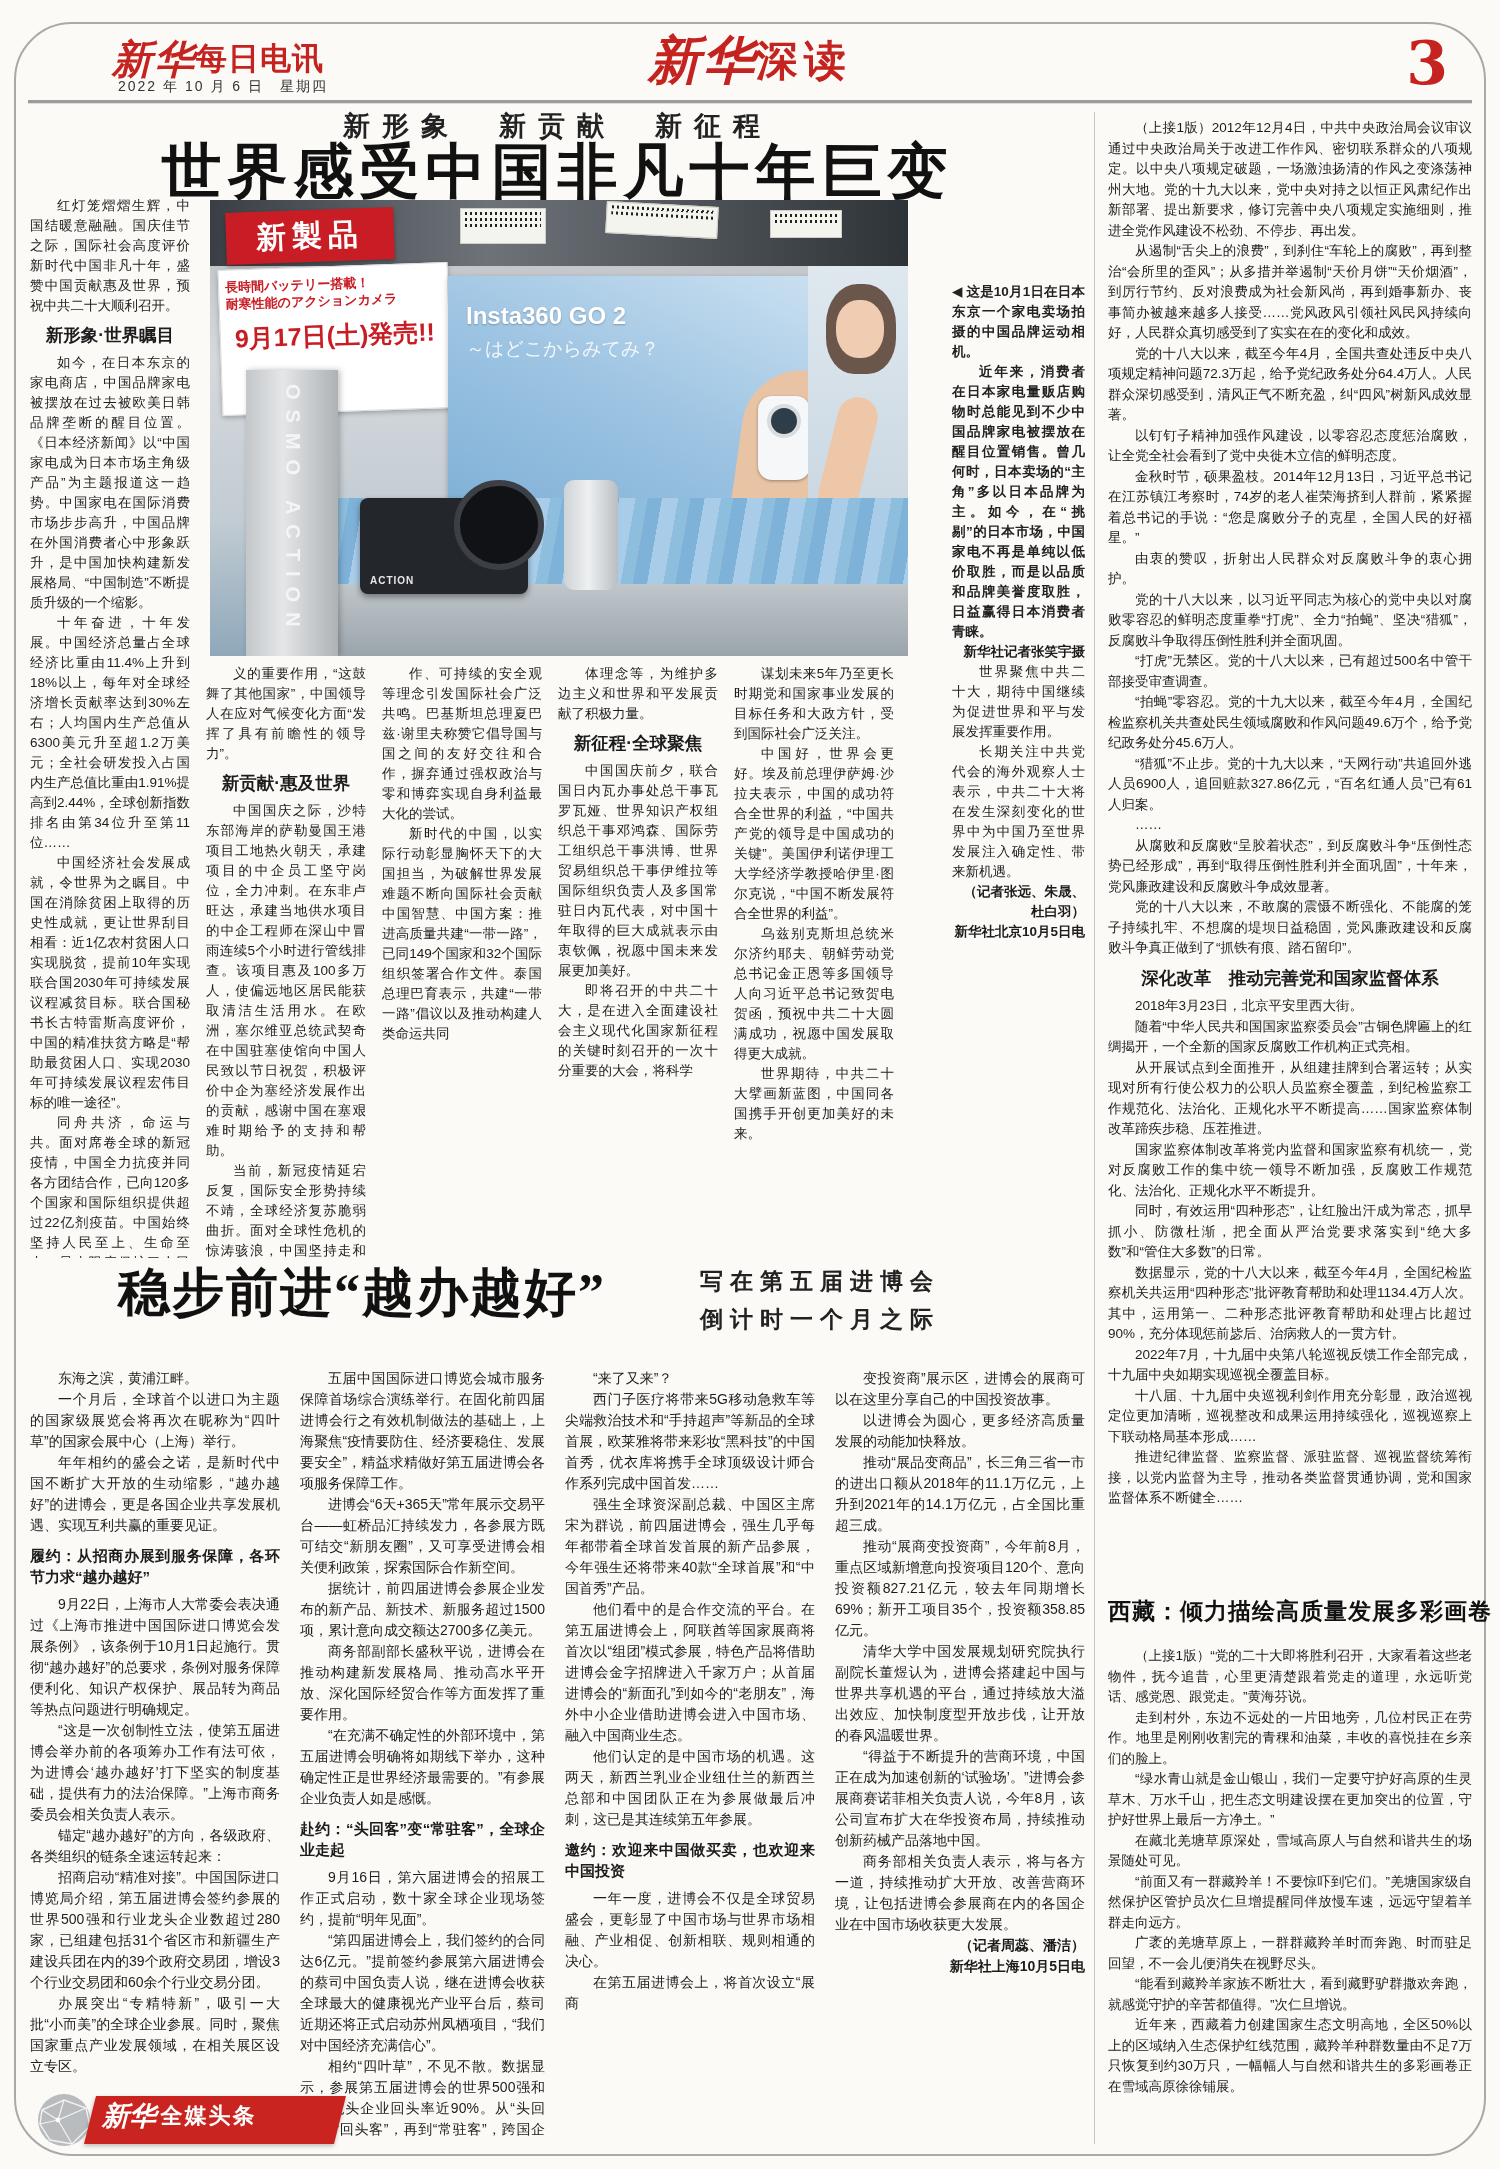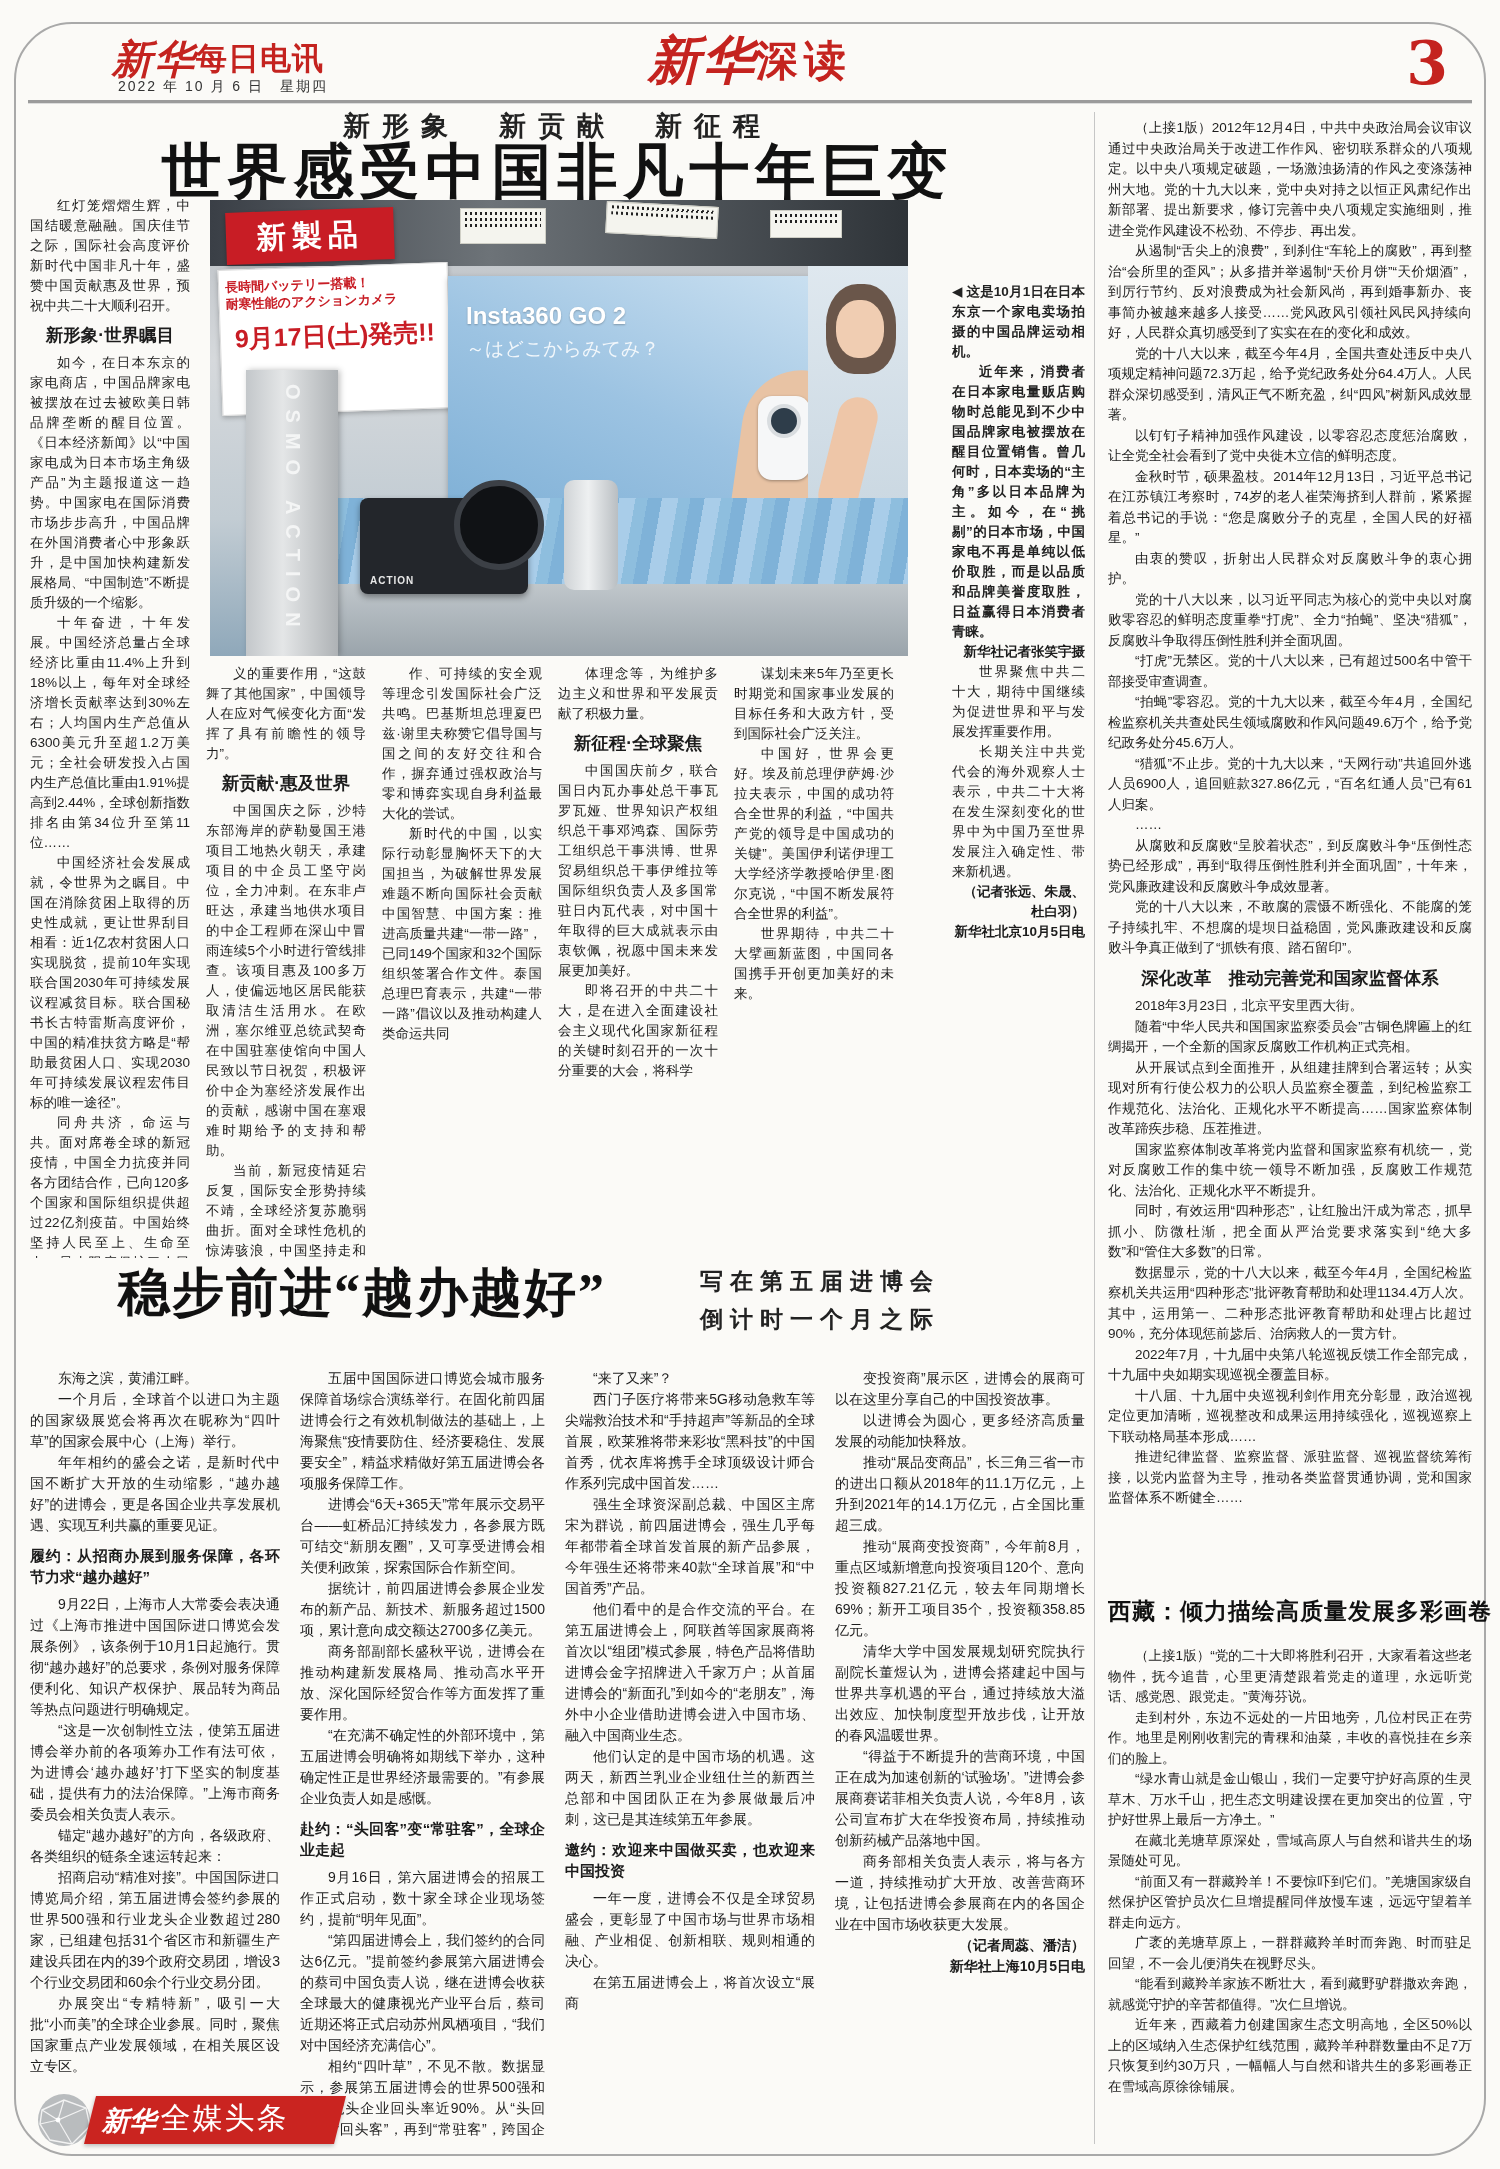--- a/index.html
+++ b/index.html
@@ -69,21 +69,21 @@
              font-weight:900;font-size:52px;letter-spacing:2px;color:#111;white-space:nowrap;}
   .deck2{position:absolute;left:700px;top:1262px;width:300px;font-size:23px;font-weight:600;letter-spacing:7px;line-height:38px;color:#222;white-space:nowrap;}
   .a2col{position:absolute;top:1368px;font-size:14px;line-height:21px;text-align:justify;overflow:hidden;}
   
   .badge{position:absolute;left:36px;top:2090px;width:320px;height:60px;}
   .badge .globe{position:absolute;left:0;top:2px;width:60px;height:56px;}
   .badge .ribbon{position:absolute;left:54px;top:6px;width:250px;height:48px;background:#ca2420;transform:skewX(-14deg);
                  box-shadow:0 2px 4px rgba(0,0,0,.25);}
   .badge .ribbon-text{position:absolute;left:66px;top:8px;width:240px;color:#fff;white-space:nowrap;}
   .badge .ribbon-text .script{font-family:"DejaVu Serif","Liberation Serif",serif;font-style:italic;font-weight:bold;font-size:27px;}
-  .badge .ribbon-text .blocky{font-weight:400;font-size:30px;letter-spacing:2px;vertical-align:2px;}
+  .badge .ribbon-text .blocky{font-weight:700;font-size:22px;letter-spacing:2px;vertical-align:2px;}
   
   .rail{position:absolute;left:1108px;width: 364px;font-size:13.5px;line-height:20.5px;text-align:justify;overflow:hidden;}
   #railA{top:118px;height:1460px;}
   #railB{top:1646px;height:498px;}
   .railB-head{position:absolute;left:1108px;top:1596px;width:364px;text-align:center;font-weight:900;font-size:23px;letter-spacing:1px;color:#111;white-space:nowrap;}
 </style>
 </head>
 <body>
 
 <div class="page">
@@ -172,20 +172,21 @@
     </div>
   <div class="a1col" style="left:558px;top:664px;width:160px;height:594px;">
       <p class="k-p">体理念等，为维护多边主义和世界和平发展贡献了积极力量。</p>
       <p class="k-sub">新征程·全球聚焦</p>
       <p class="k-p">中国国庆前夕，联合国日内瓦办事处总干事瓦罗瓦娅、世界知识产权组织总干事邓鸿森、国际劳工组织总干事洪博、世界贸易组织总干事伊维拉等国际组织负责人及多国常驻日内瓦代表，对中国十年取得的巨大成就表示由衷钦佩，祝愿中国未来发展更加美好。</p>
       <p class="k-p">即将召开的中共二十大，是在进入全面建设社会主义现代化国家新征程的关键时刻召开的一次十分重要的大会，将科学</p>
     </div>
   <div class="a1col" style="left:734px;top:664px;width:160px;height:594px;">
       <p class="k-p">谋划未来5年乃至更长时期党和国家事业发展的目标任务和大政方针，受到国际社会广泛关注。</p>
       <p class="k-p">中国好，世界会更好。埃及前总理伊萨姆·沙拉夫表示，中国的成功符合全世界的利益，“中国共产党的领导是中国成功的关键”。美国伊利诺伊理工大学经济学教授哈伊里·图尔克说，“中国不断发展符合全世界的利益”。</p>
+      <p class="k-p">乌兹别克斯坦总统米尔济约耶夫、朝鲜劳动党总书记金正恩等多国领导人向习近平总书记致贺电贺函，预祝中共二十大圆满成功，祝愿中国发展取得更大成就。</p>
       <p class="k-p">世界期待，中共二十大擘画新蓝图，中国同各国携手开创更加美好的未来。</p>
     </div>
   <div class="a1col" style="left:952px;top:282px;width:133px;height:976px;">
       <p class="k-cap">◀ 这是10月1日在日本东京一个家电卖场拍摄的中国品牌运动相机。</p>
       <p class="k-cap">近年来，消费者在日本家电量贩店购物时总能见到不少中国品牌家电被摆放在醒目位置销售。曾几何时，日本卖场的“主角”多以日本品牌为主。如今，在“挑剔”的日本市场，中国家电不再是单纯以低价取胜，而是以品质和品牌美誉度取胜，日益赢得日本消费者青睐。</p>
       <p class="k-credit">新华社记者张笑宇摄</p>
       <p class="k-p">世界聚焦中共二十大，期待中国继续为促进世界和平与发展发挥重要作用。</p>
       <p class="k-p">长期关注中共党代会的海外观察人士表示，中共二十大将在发生深刻变化的世界中为中国乃至世界发展注入确定性、带来新机遇。</p>
       <p class="k-byline">（记者张远、朱晟、杜白羽）</p>
       <p class="k-byline">新华社北京10月5日电</p>

